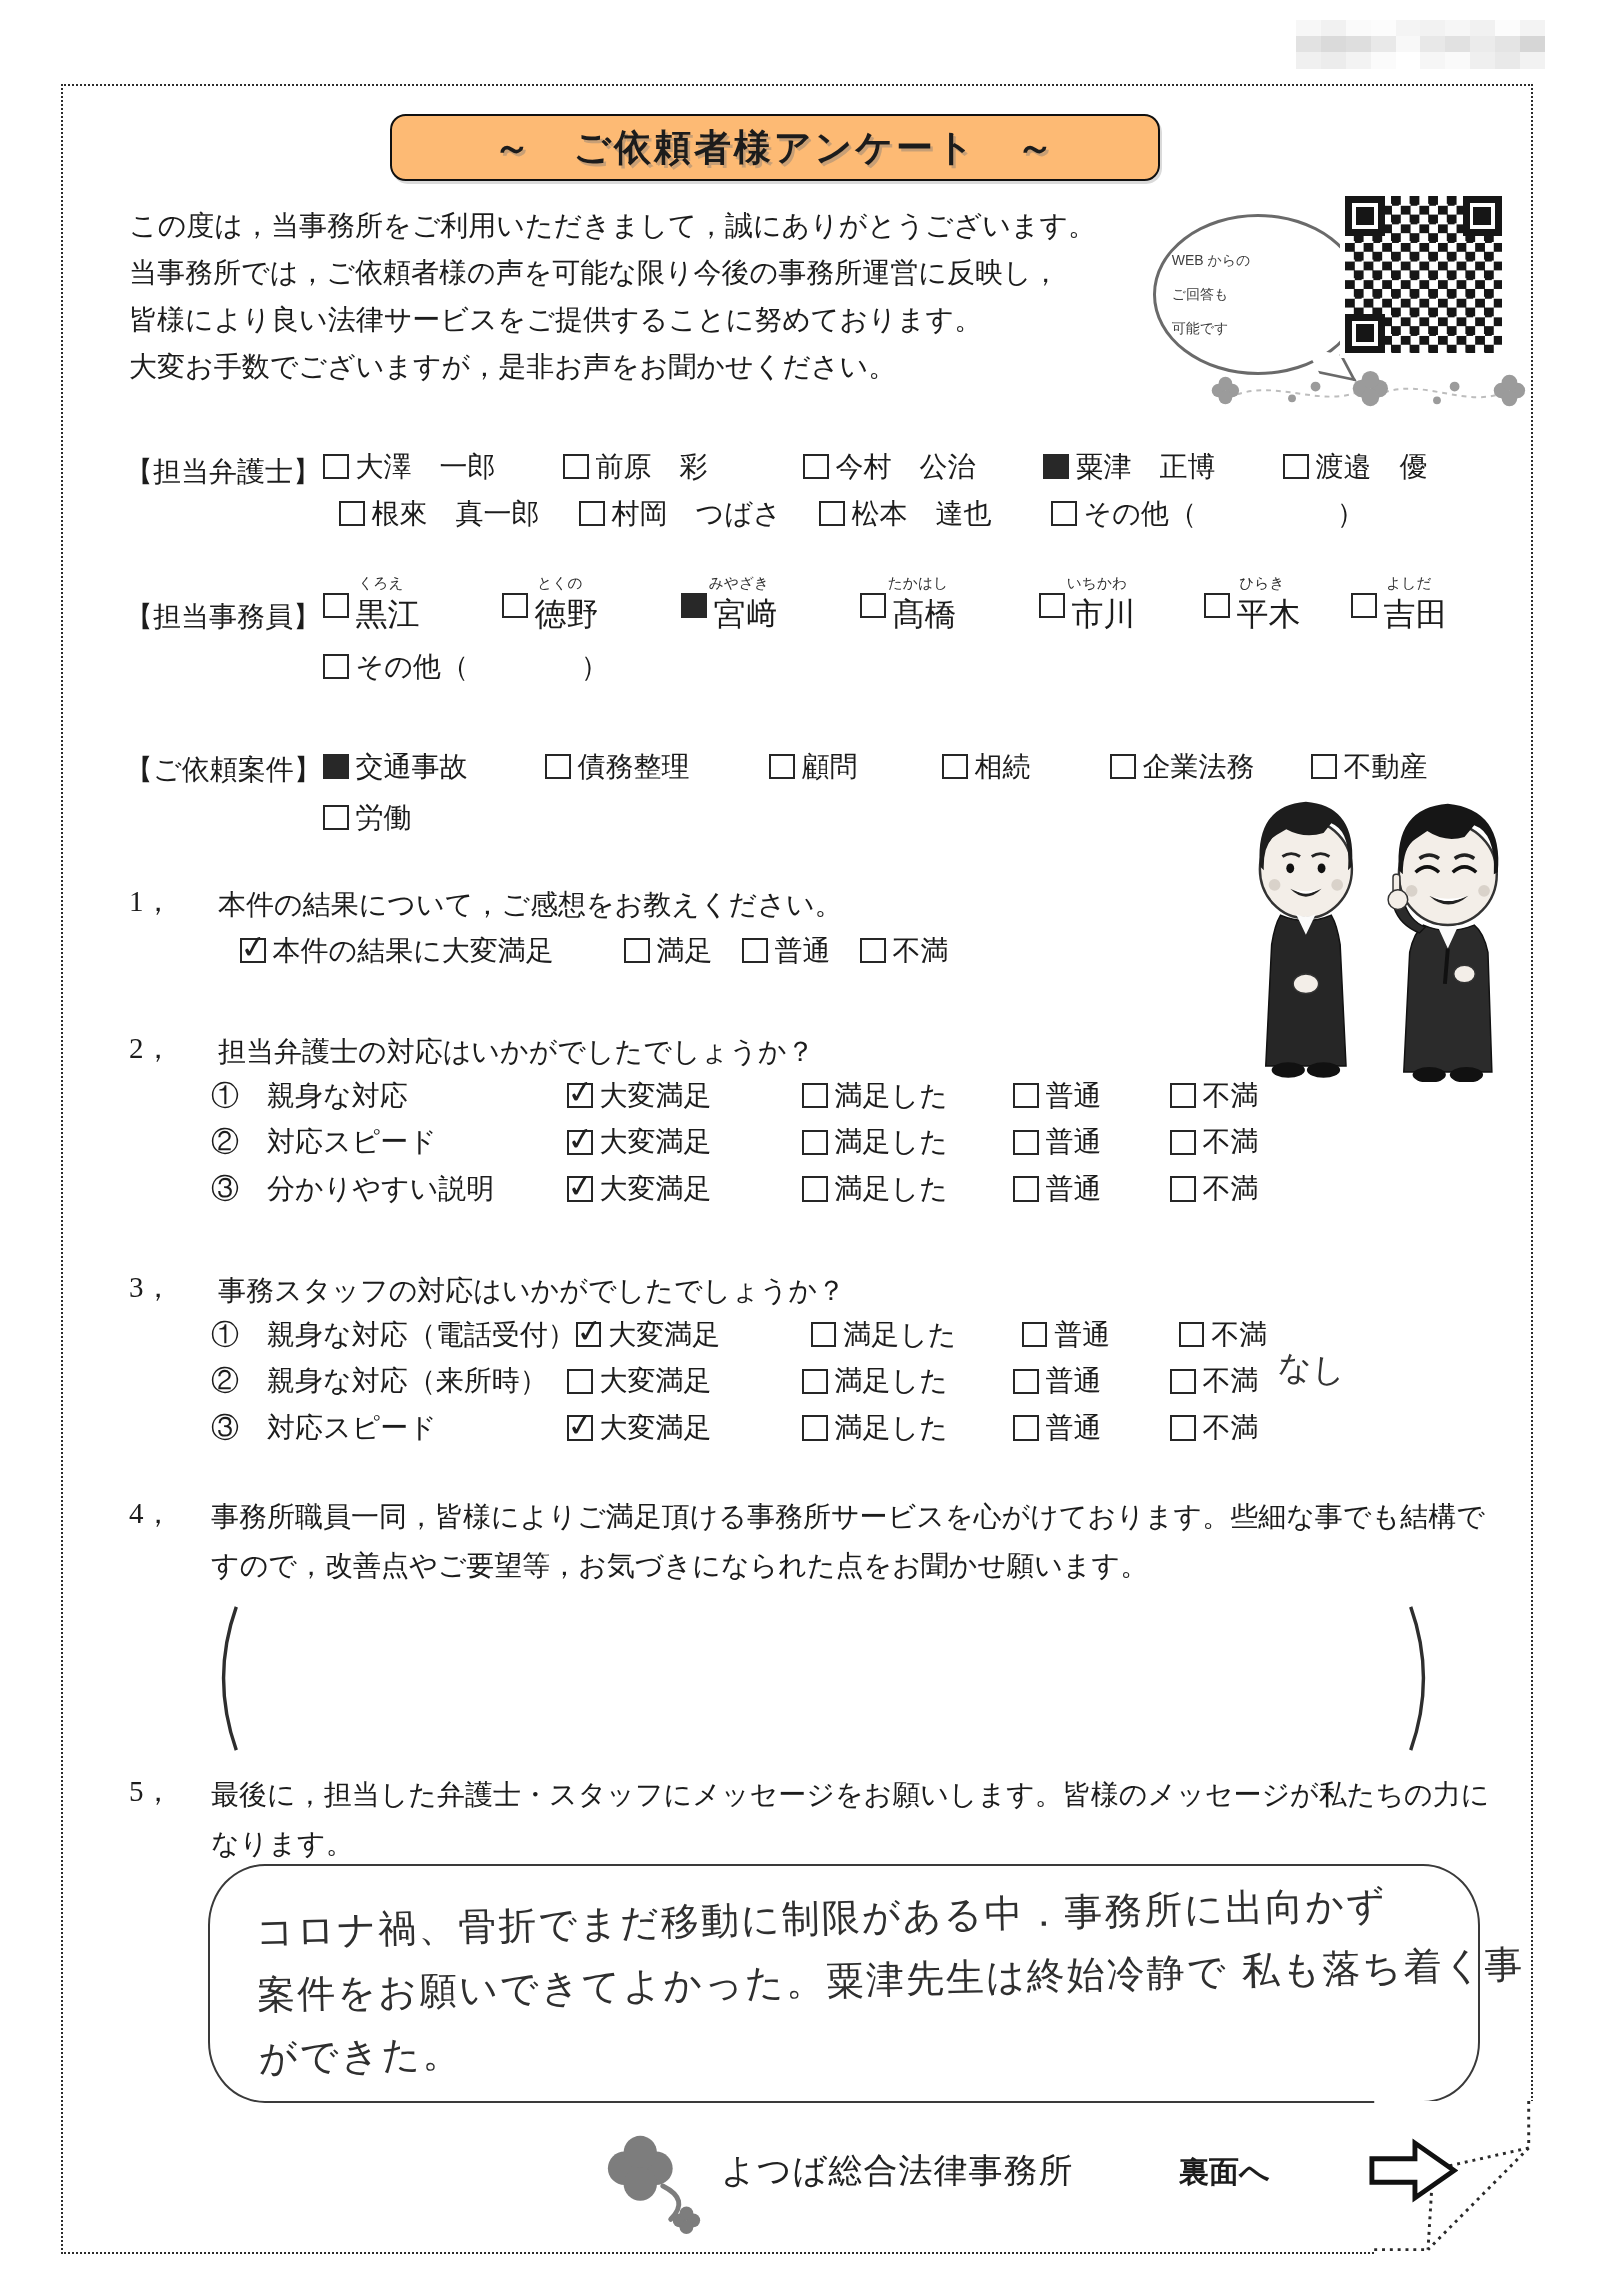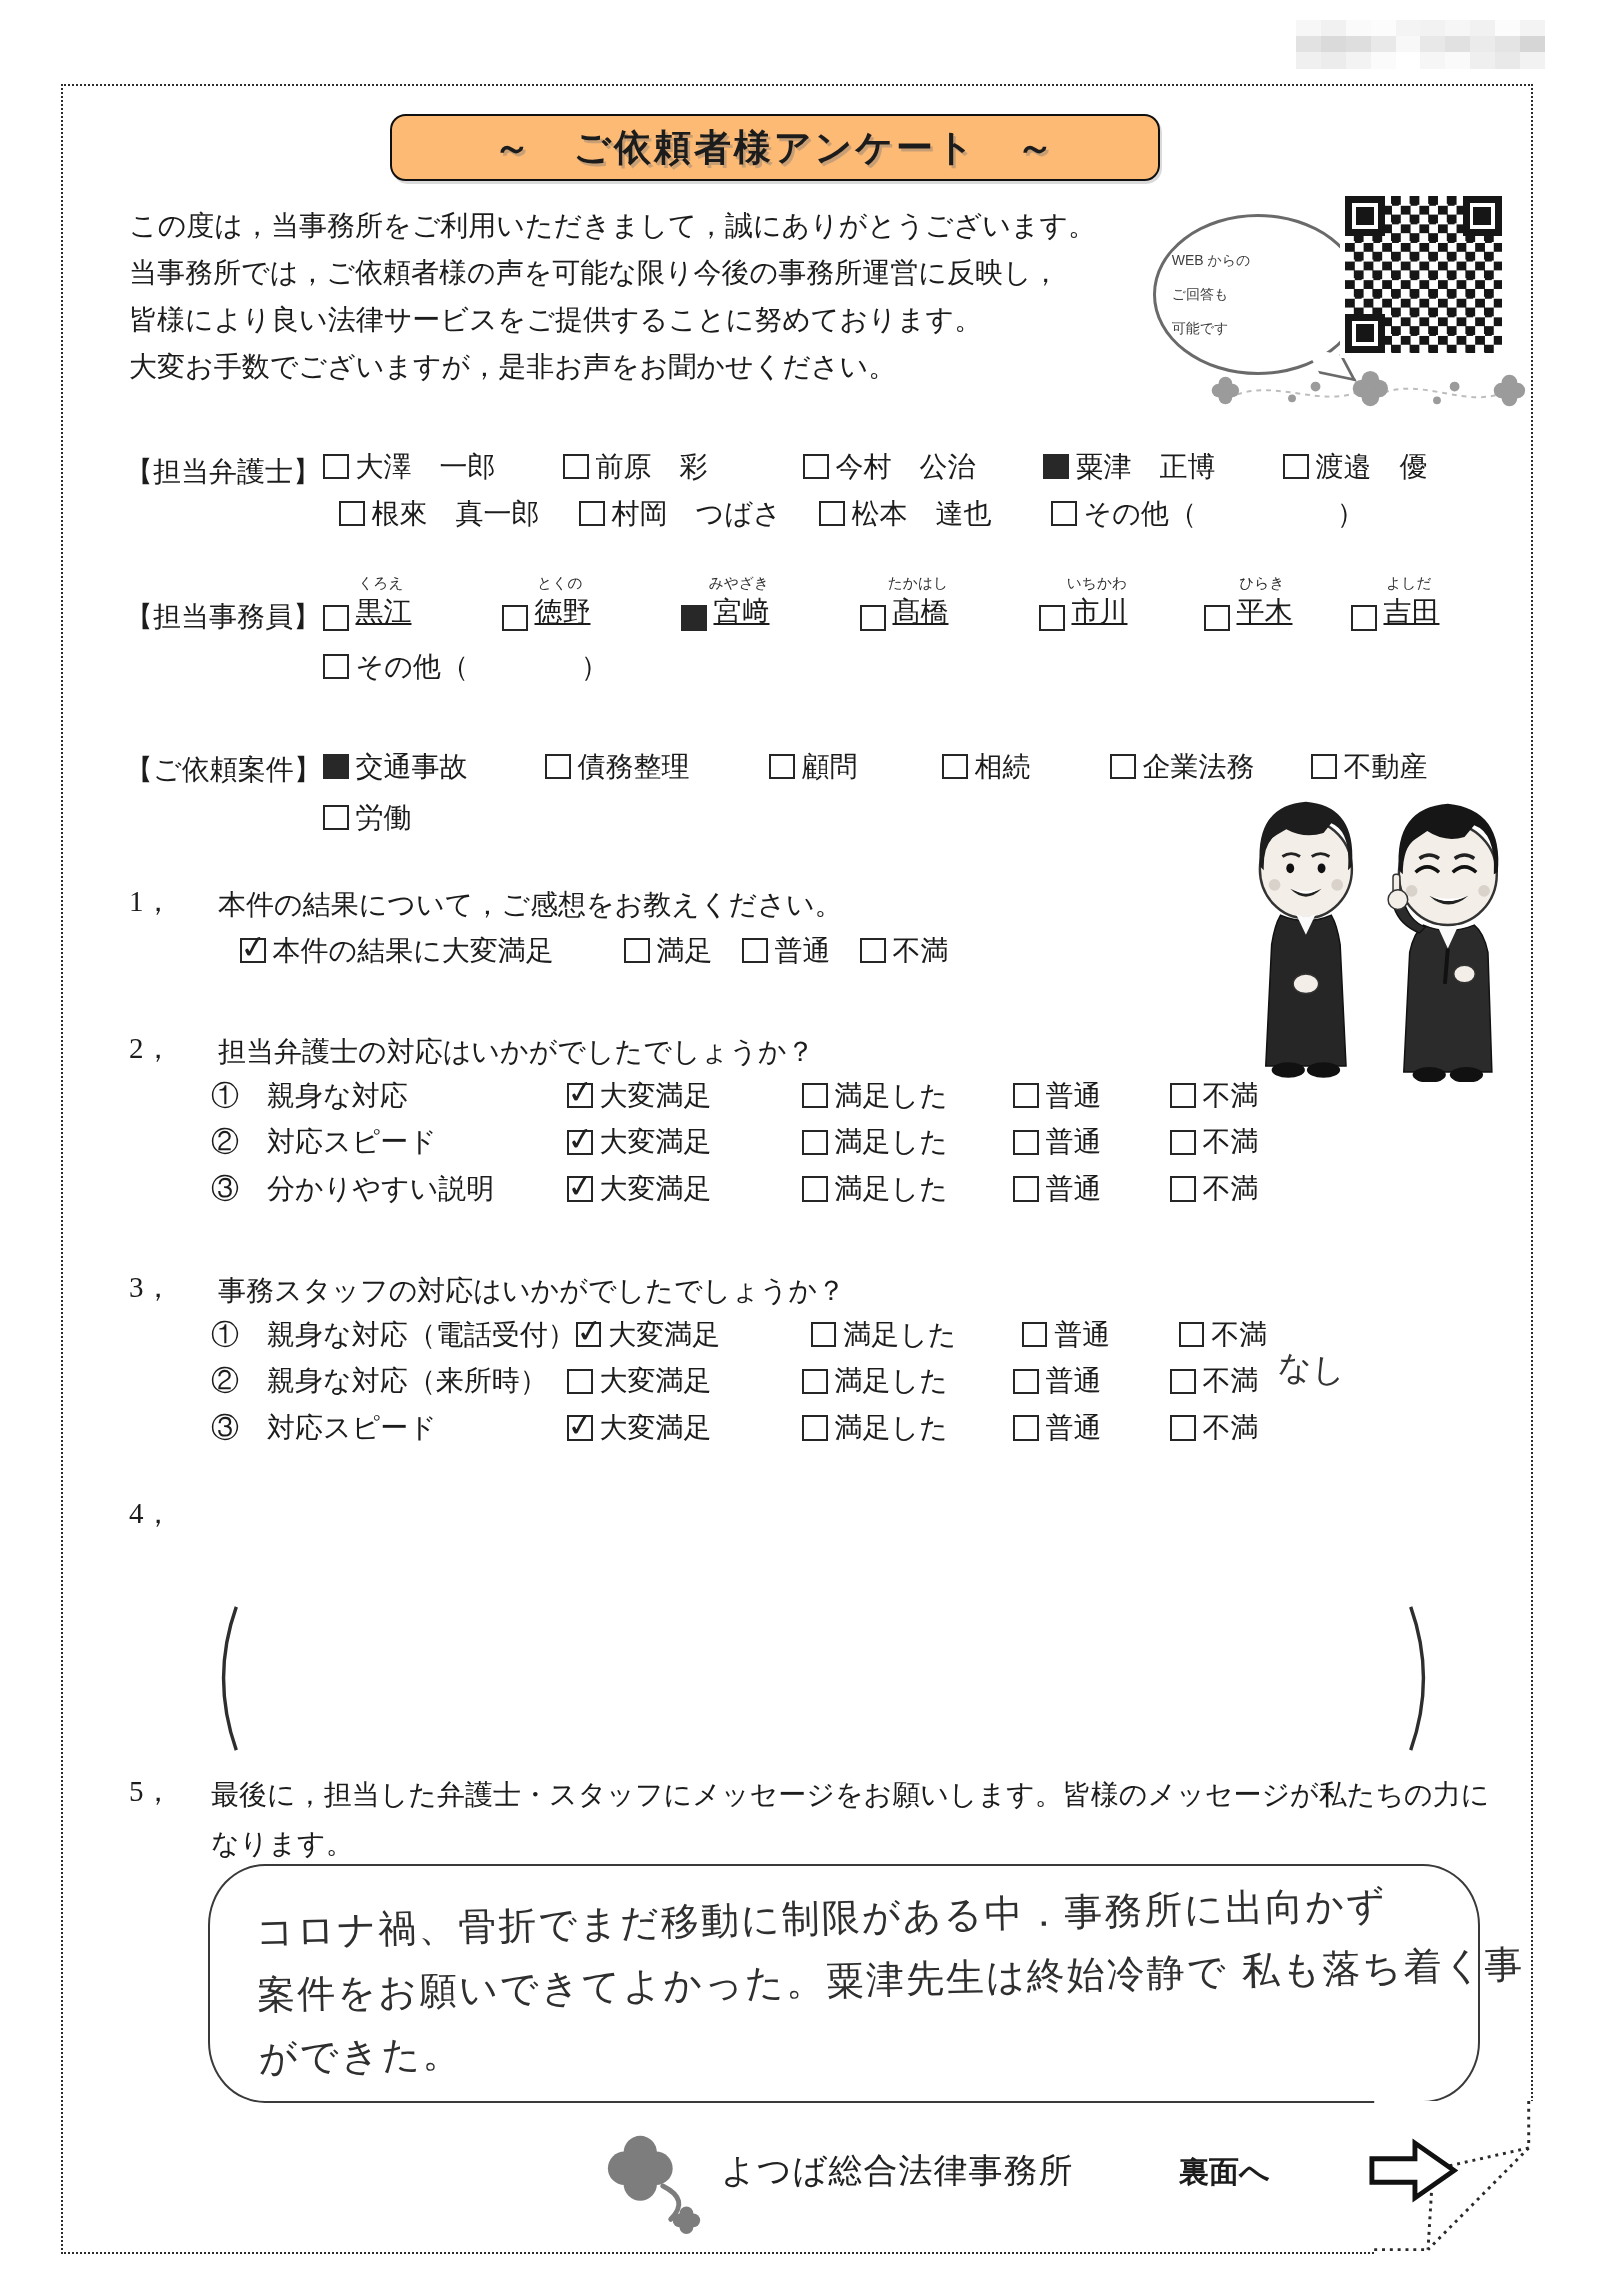--- a/index.html
+++ b/index.html
@@ -41,21 +41,21 @@
   .cb{display:inline-block;width:21.6px;height:21.6px;border:2.5px solid #262626;background:#fff;
       margin-right:6.9px;position:relative;flex:0 0 auto;}
   .cb.filled{background:#282828;border-color:#282828;}
   .cb.checked::after{content:"✓";position:absolute;left:-2px;top:-11.8px;font-size:32px;font-weight:bold;color:#1f1f1f;
       transform:rotate(-7deg);font-family:"DejaVu Sans",sans-serif;}
   .sec-label{font-size:28px;white-space:nowrap;}
 
   
   .staff-item{display:inline-flex;flex-direction:column;flex:0 0 auto;}
   .furi{display:block;font-size:14.7px;color:#2e2e2e;margin-left:27.4px;width:61px;text-align:center;height:18.6px;line-height:18.6px;white-space:nowrap;}
-  .staff-main{display:inline-flex;align-items:flex-end;font-size:28px;white-space:nowrap;text-decoration:underline;}
+  .staff-main{display:inline-flex;align-items:flex-start;font-size:32px;white-space:nowrap;}
 
   
   .rate-label{flex:0 0 356px;white-space:nowrap;}
   .w240{width:235px;} .w215{width:211px;} .w160{width:157px;}
   .w390{width:384px;} .w150{width:118px;}
 
   .qnum{font-size:29px;}
   .qtext{font-size:28px;line-height:49px;white-space:nowrap;}
 
   
@@ -473,20 +473,24 @@
         </span>
       <span class="opt">
           <span class="cb unchecked"></span>
           <span>不満</span>
         </span>
     </div>
   </div>
   <div class="abs hand-nashi" style="left:1278px;top:1347px;">なし</div>
 
   <div class="abs qnum" style="left:129px;top:1494px;">4，</div>
+  <div class="abs qtext" style="left:211px;top:1492px;">
+    <div>事務所職員一同，皆様によりご満足頂ける事務所サービスを心がけております。些細な事でも結構で</div>
+    <div>すので，改善点やご要望等，お気づきになられた点をお聞かせ願います。</div>
+  </div>
   <svg class="abs" style="left:201px;top:1602px;" width="1245" height="153" viewBox="0 0 1270 156">
     <path d="M36,5 Q10,78 36,151" stroke="#2e2e2e" stroke-width="3.5" fill="none"></path>
     <path d="M1234,5 Q1260,78 1234,151" stroke="#2e2e2e" stroke-width="3.5" fill="none"></path>
   </svg>
 
   <div class="abs qnum" style="left:129px;top:1772px;">5，</div>
   <div class="abs qtext" style="left:211px;top:1770px;">
     <div>最後に，担当した弁護士・スタッフにメッセージをお願いします。皆様のメッセージが私たちの力に</div>
     <div>なります。</div>
   </div>

